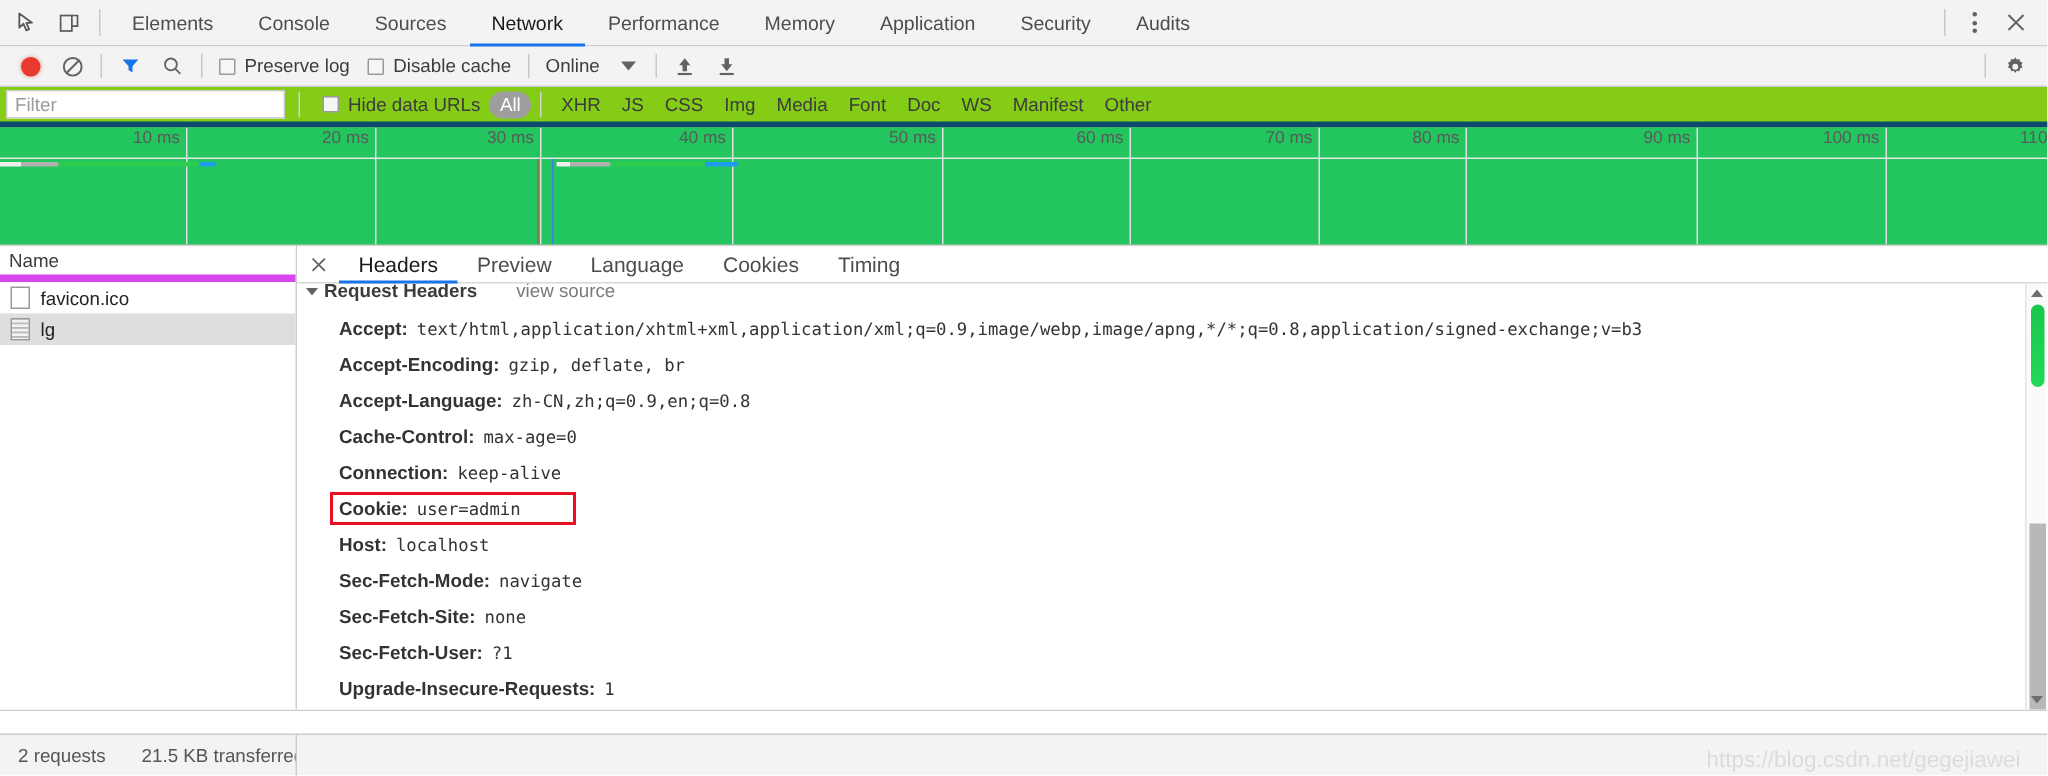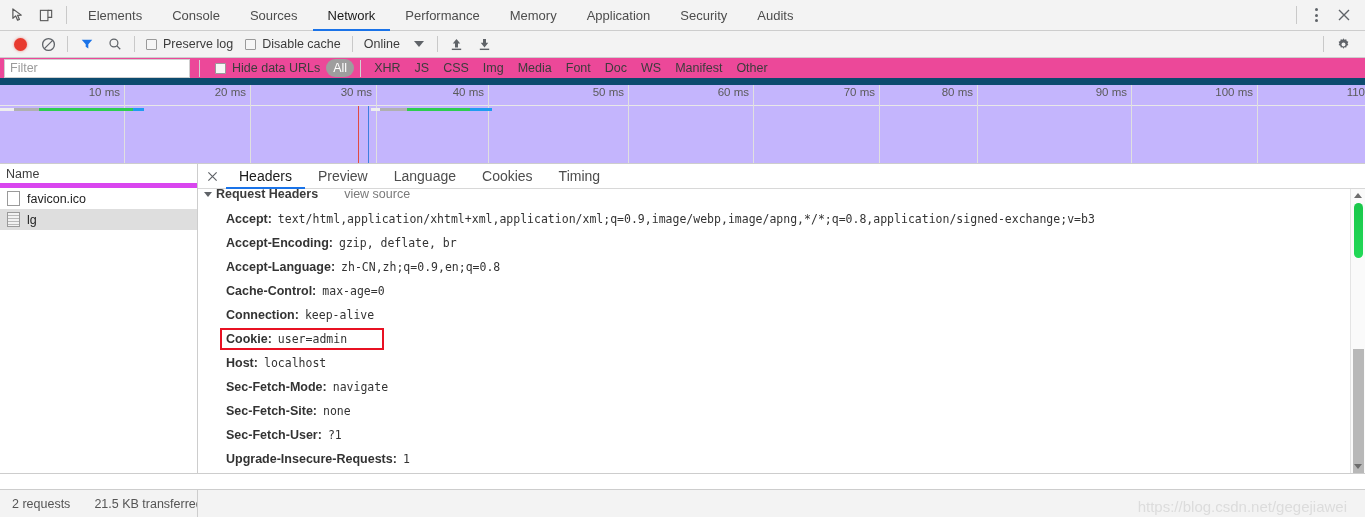--- a/index.html
+++ b/index.html
@@ -89,22 +89,22 @@
     width: 0; height: 0;
     border-left: 5px solid transparent; border-right: 5px solid transparent;
     border-top: 6px solid #5f6368;
   }
   .gear-wrap { margin-left: auto; display: flex; align-items: center; padding-right: 8px; }
 
   
   .filterbar {
     display: flex; align-items: center;
     height: 27px;
-    background: #ec4899;
-    border-bottom: 7px solid #0c4a6e;
+    background: #84cc16;
+    border-bottom: 4px solid #0c4a6e;
   }
   .filter-input {
     width: 186px; height: 19px;
     margin-left: 4px;
     border: 1px solid #cfcfcf;
     background: #fff;
     font-family: "Liberation Sans", sans-serif;
     font-size: 12.5px;
     color: #333;
     padding: 0 5px;
@@ -116,21 +116,21 @@
   .type-pill {
     font-size: 12.5px; color: #3c3c3c;
     padding: 2px 7px; border-radius: 9px; white-space: nowrap;
   }
   .type-pill.active { background: #9e9e9e; color: #fff; }
 
   
   .overview {
     position: relative;
     height: 79px;
-    background: #c4b5fd;
+    background: #22c55e;
     border-bottom: 1px solid #cdcdcd;
     overflow: hidden;
   }
   .ruler-tick {
     position: absolute; top: 0; bottom: 0;
     border-right: 1px solid #e0e0e0;
   }
   .ruler-label {
     position: absolute; top: 1px; right: 4px;
     font-size: 11.5px; color: #5a5a5a; white-space: nowrap;
@@ -432,21 +432,21 @@
 
   <div class="overview">
     <div class="ov-header-line"></div>
 
     <div class="ruler-tick" style="left:0;width:125px;">
       <span class="ruler-label">10 ms</span>
     </div>
     <div class="ruler-tick" style="left:125px;width:126px;">
       <span class="ruler-label">20 ms</span>
     </div>
-    <div class="ruler-tick" style="left:251px;width:126px;">
+    <div class="ruler-tick" style="left:235px;width:126px;">
       <span class="ruler-label">30 ms</span>
     </div>
     <div class="ruler-tick" style="left:363px;width:126px;">
       <span class="ruler-label">40 ms</span>
     </div>
     <div class="ruler-tick" style="left:503px;width:126px;">
       <span class="ruler-label">50 ms</span>
     </div>
     <div class="ruler-tick" style="left:629px;width:125px;">
       <span class="ruler-label">60 ms</span>

